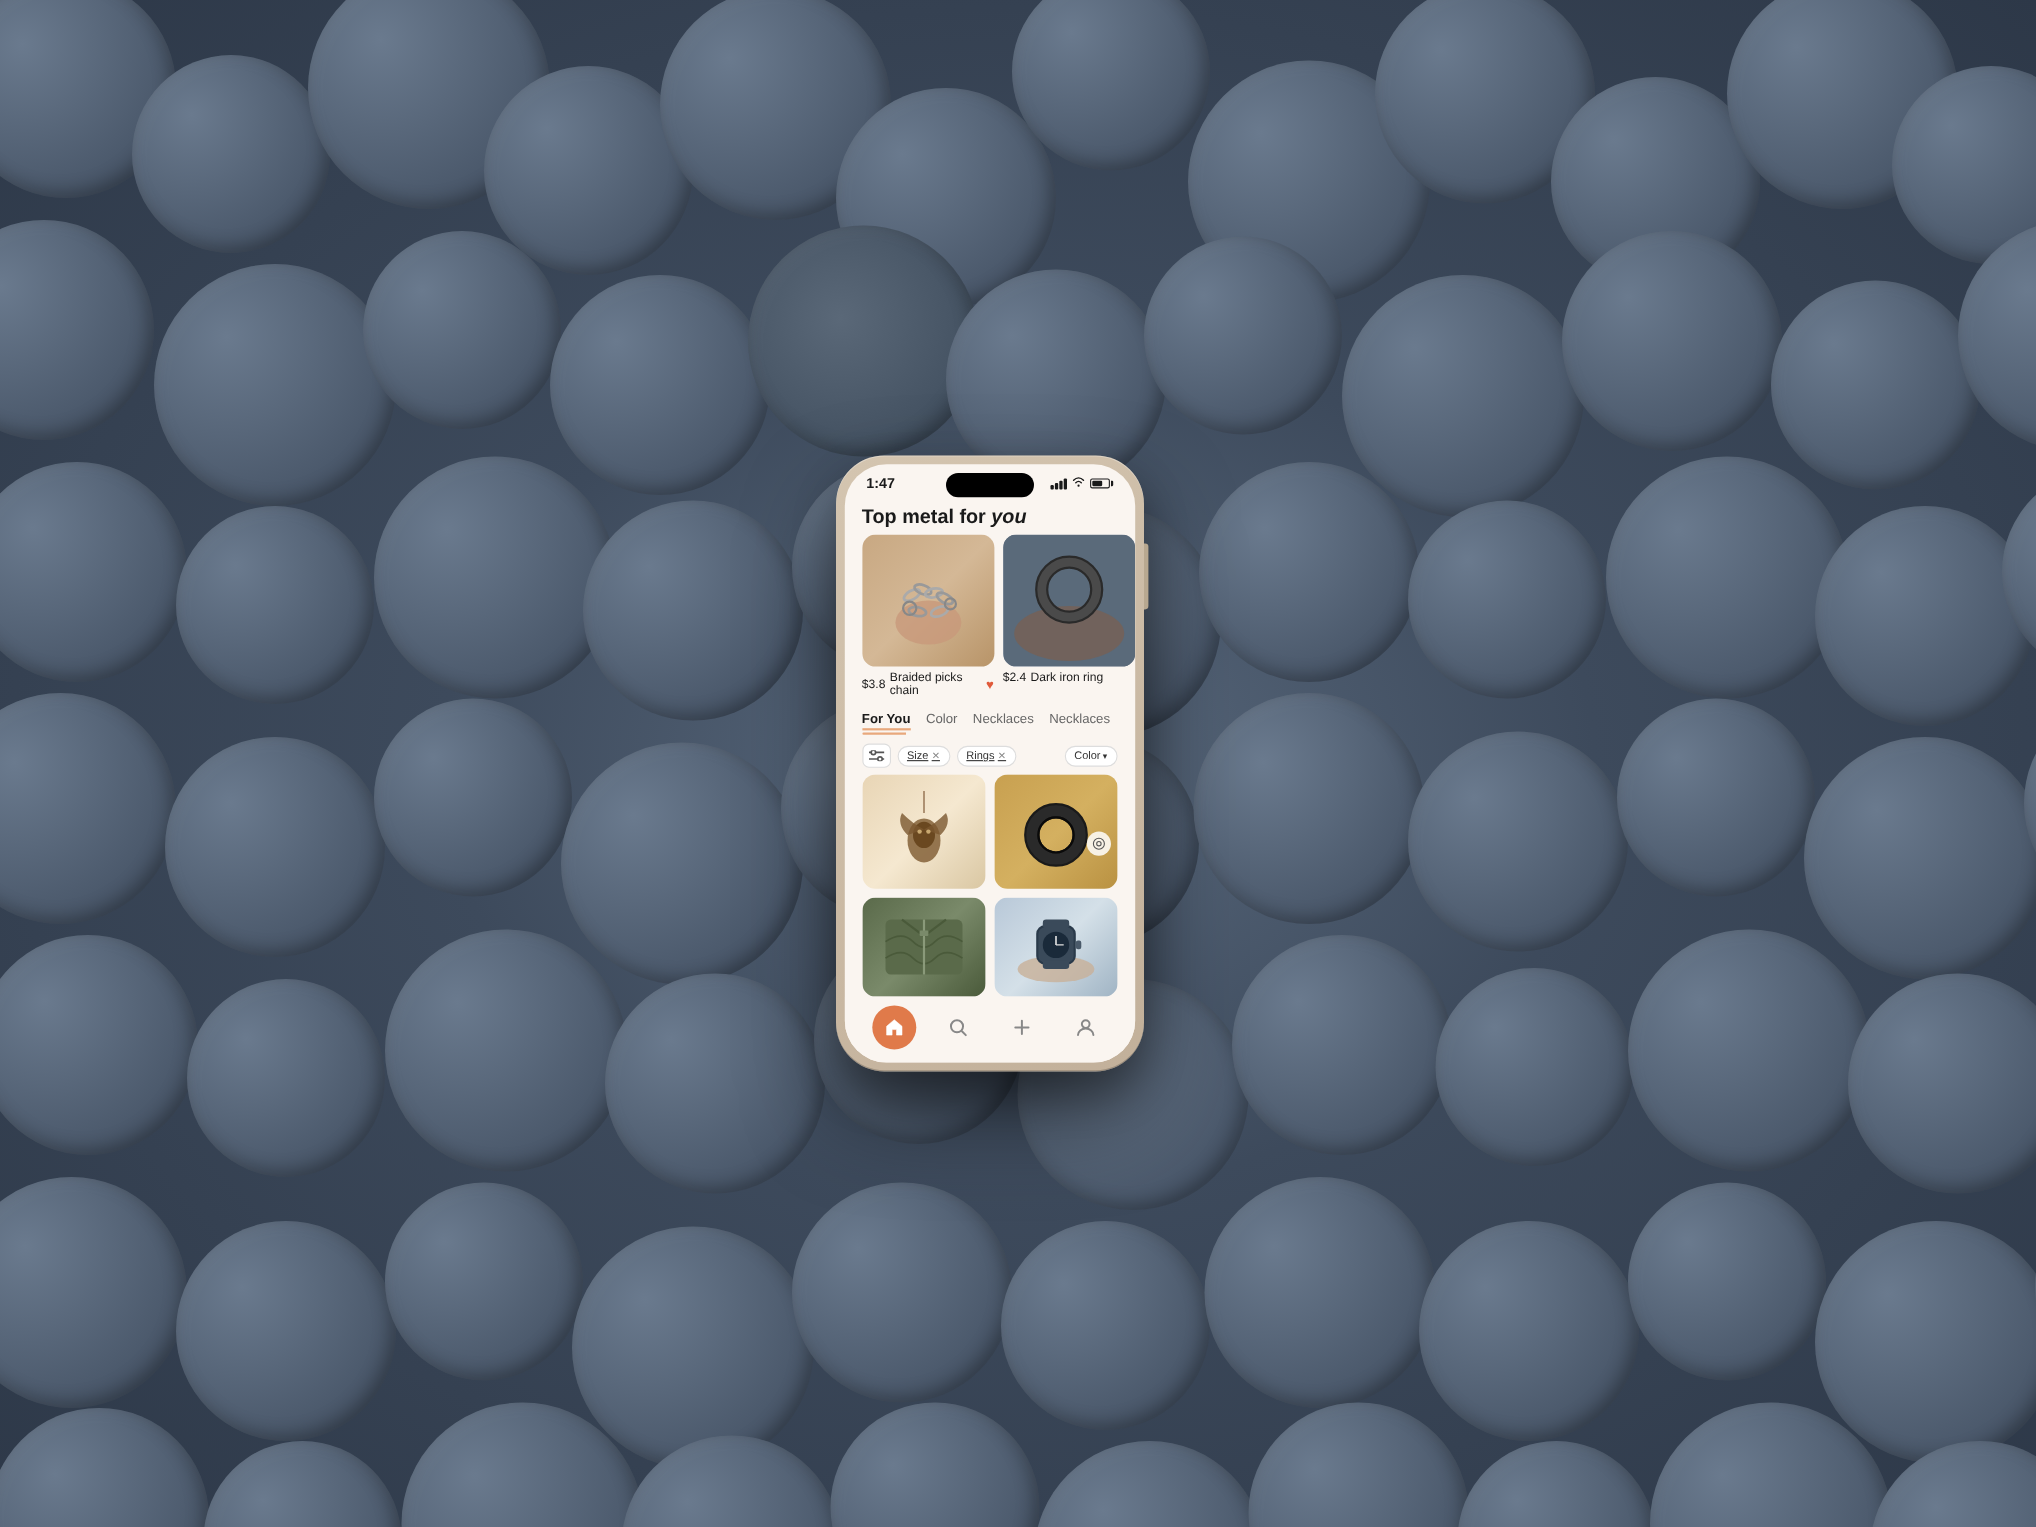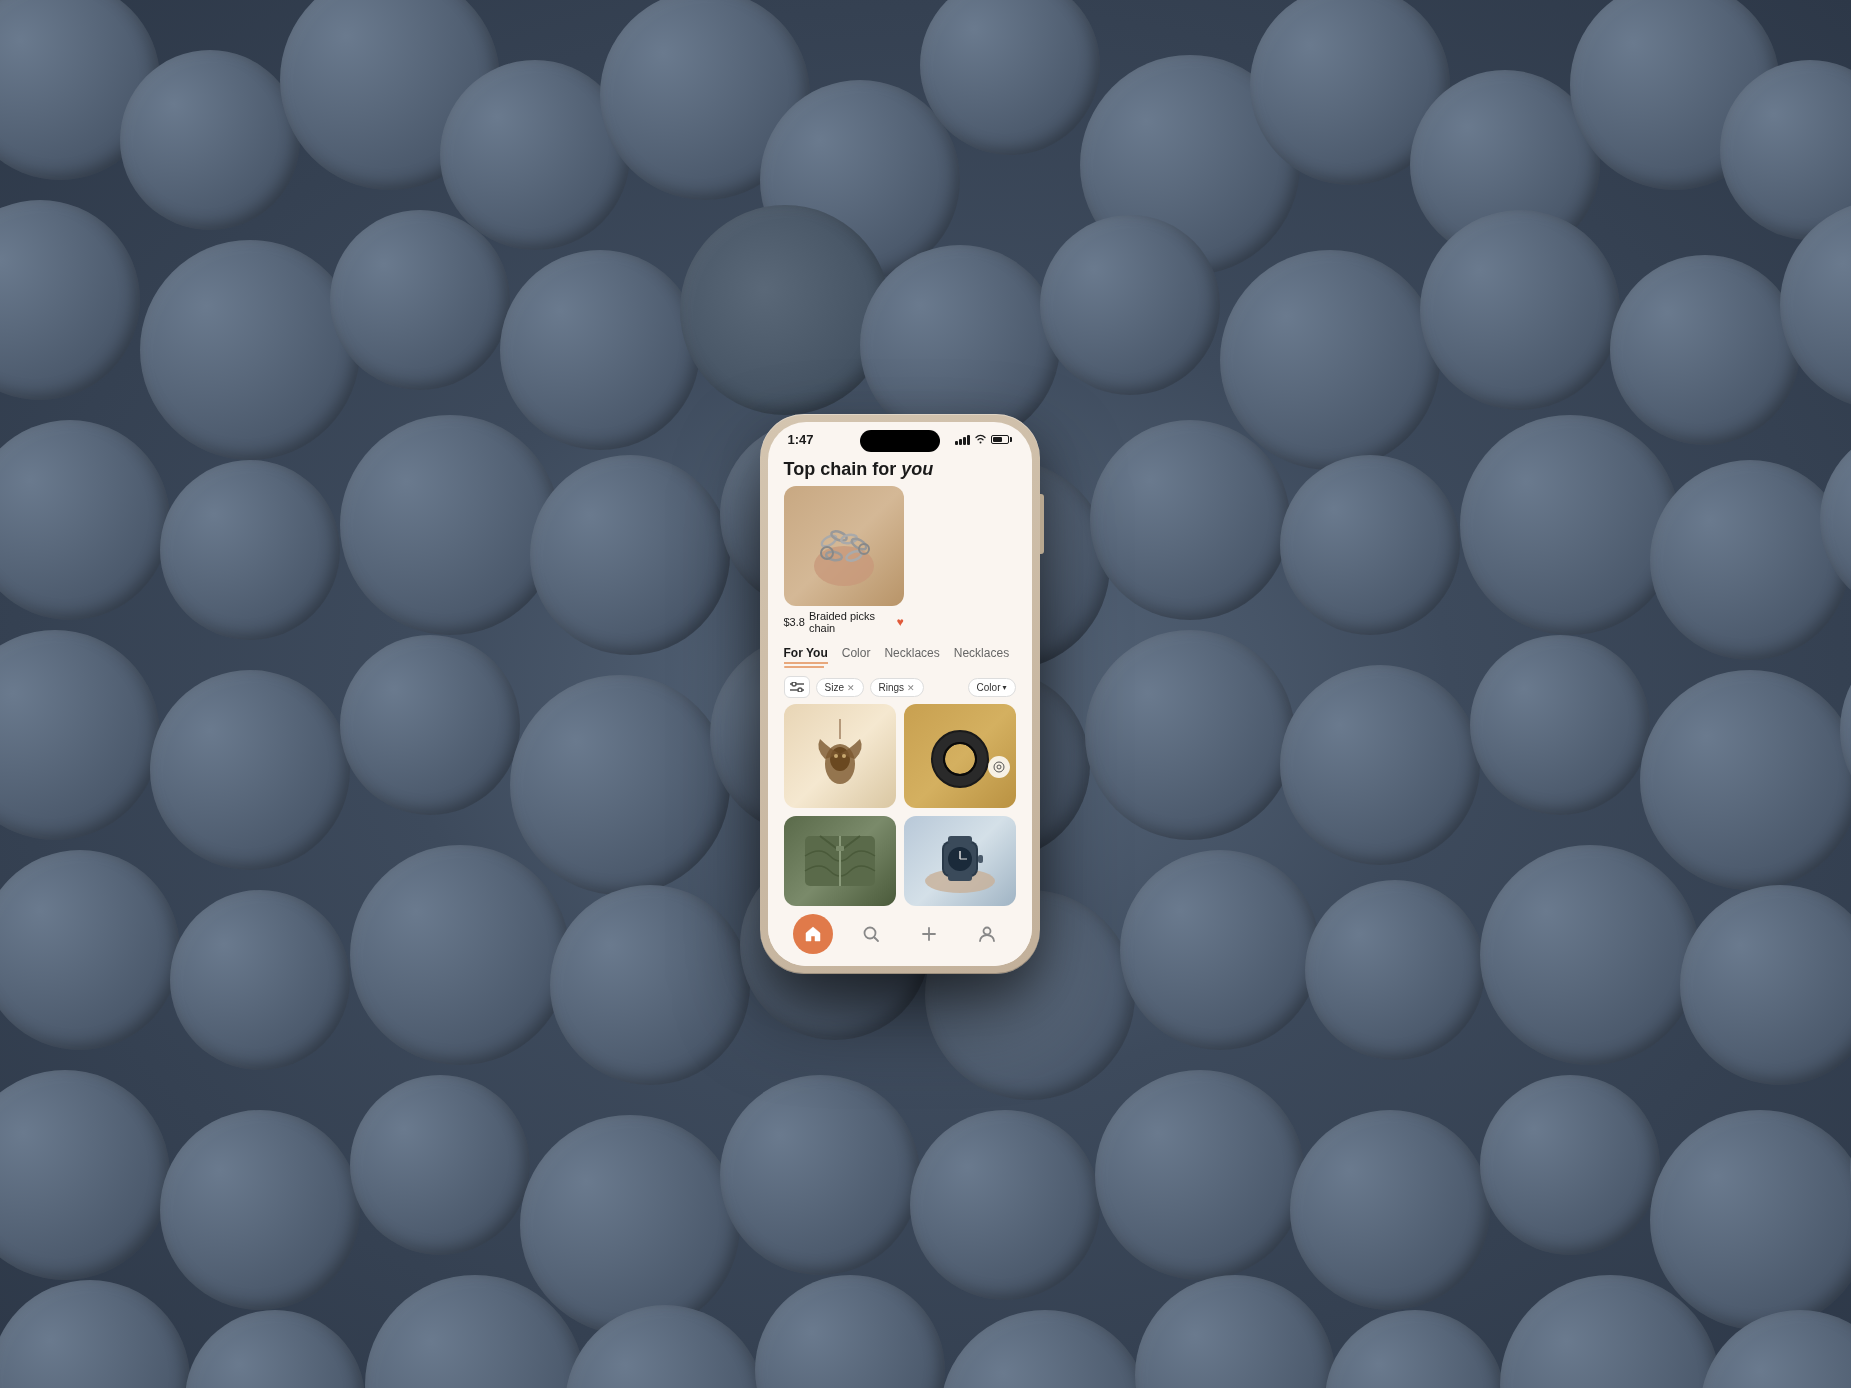--- a/index.html
+++ b/index.html
@@ -206,28 +206,29 @@
       justify-content: center;
       width: 26px;
       height: 22px;
       border: 1px solid #ddd;
       border-radius: 6px;
       background: #fff;
     }
 
     .filter-chip {
       display: flex;
-      align-items: flex-end;
+      align-items: center;
       gap: 3px;
       padding: 3px 8px;
       border: 1px solid #ddd;
       border-radius: 12px;
       font-size: 10px;
       color: #333;
       background: #fff;
+      text-decoration: underline;
     }
 
     .filter-chip-x {
       font-size: 9px;
       color: #888;
     }
 
     .filter-sort {
       display: flex;
       align-items: center;
@@ -483,21 +484,21 @@
               <div class="battery-fill"></div>
             </div>
             <div class="battery-tip"></div>
           </div>
         </div>
       </div>
 
       <div class="app-content">
 
         <div class="section-header">
-          <span>Top chain for </span><em>you</em>
+          <span>Top metal for </span><em>you</em>
         </div>
 
         <div class="horizontal-products">
 
           <div class="product-card-h">
             <div class="product-img-h img-chain">
               <div class="img-chain-inner">
                 <svg width="90" height="90" viewBox="0 0 90 90">
 
                   <ellipse cx="45" cy="65" rx="30" ry="20" fill="#c8987a" opacity="0.8"></ellipse>
@@ -516,20 +517,36 @@
                 </svg>
               </div>
             </div>
             <div class="product-price-row">
               <span>$3.8</span>
               <span>Braided picks chain</span>
               <span class="heart-red">♥</span>
             </div>
           </div>
 
+          <div class="product-card-h">
+            <div class="product-img-h img-ring">
+              <svg width="120" height="120" viewBox="0 0 120 120">
+
+                <rect x="0" y="0" width="120" height="120" fill="#5a6a7a"></rect>
+                <ellipse cx="60" cy="90" rx="50" ry="25" fill="#7a6050" opacity="0.7"></ellipse>
+
+                <circle cx="60" cy="50" r="25" fill="none" stroke="#2a2a2a" stroke-width="12"></circle>
+                <circle cx="60" cy="50" r="25" fill="none" stroke="#4a4a4a" stroke-width="8"></circle>
+              </svg>
+            </div>
+            <div class="product-price-row">
+              <span>$2.4</span>
+              <span>Dark iron ring</span>
+            </div>
+          </div>
 
         </div>
 
         <div class="category-tabs">
           <span class="tab-item active">For You</span>
           <span class="tab-item">Color</span>
           <span class="tab-item">Necklaces</span>
           <span class="tab-item">Necklaces</span>
 
         </div>

